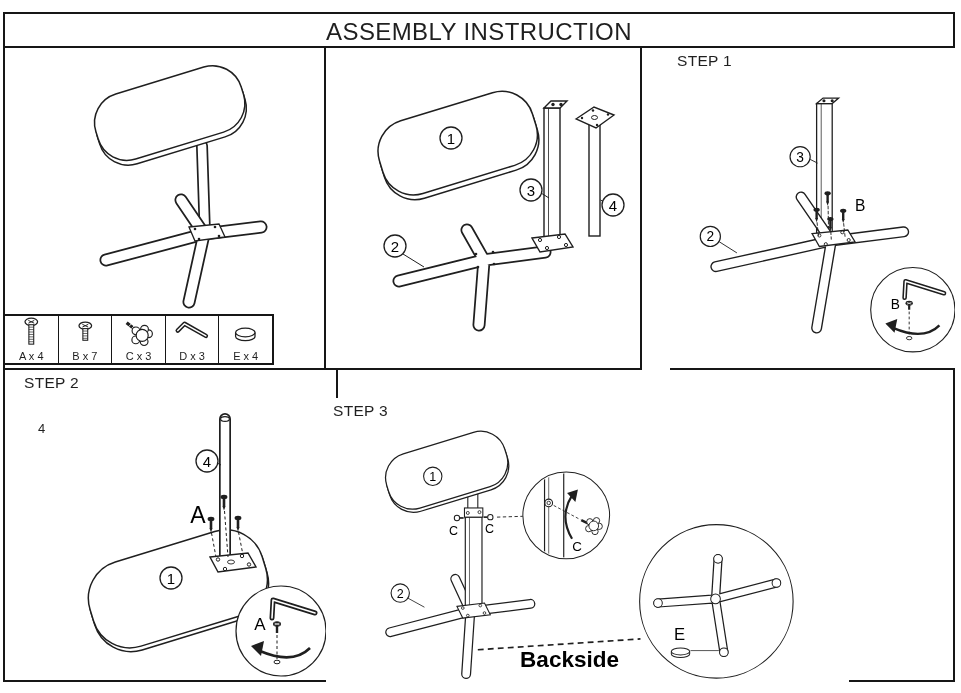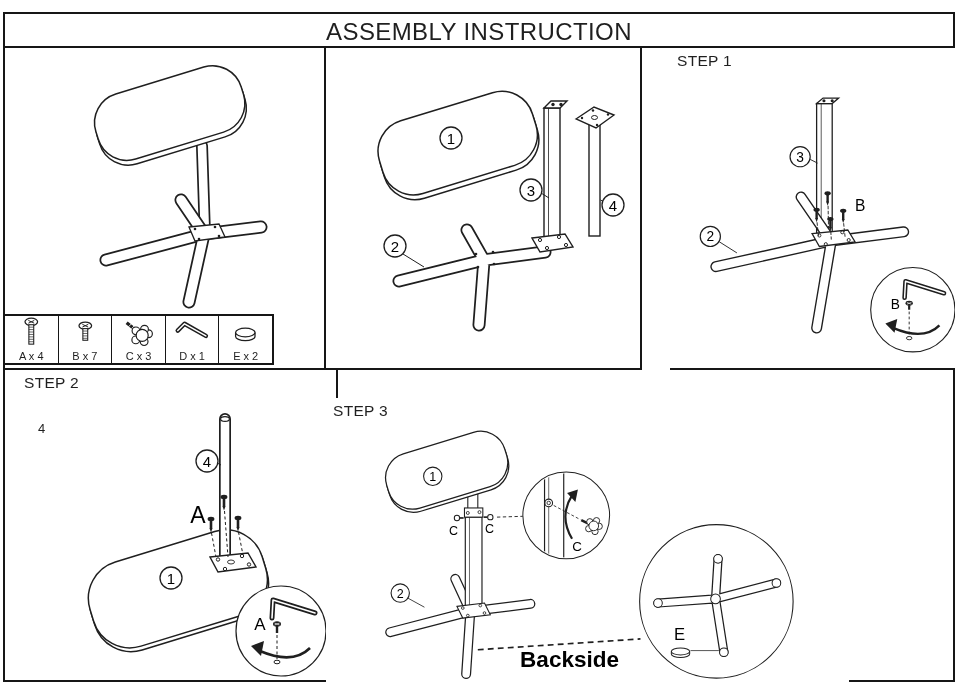--- a/index.html
+++ b/index.html
@@ -101,28 +101,28 @@
                 <circle cx="30" cy="20" r="6.2"></circle>
             </g>
           </svg>
           <div class="hw-label">C x 3</div>
         </div>
         <div class="hw-cell">
           <svg class="hw-icon" viewBox="0 0 52 34">
             <path d="M11,15 L18,8 L40,20.5" stroke="#1f1f1f" stroke-width="4.6" fill="none" stroke-linecap="round" stroke-linejoin="round"></path>
             <path d="M11,15 L18,8 L40,20.5" stroke="#fff" stroke-width="1.5" fill="none" stroke-linecap="round" stroke-linejoin="round"></path>
           </svg>
-          <div class="hw-label">D x 1</div>
+          <div class="hw-label">D x 3</div>
         </div>
         <div class="hw-cell">
           <svg class="hw-icon" viewBox="0 0 52 34">
             <path d="M16,17 l0,4 a10,4.4 0 0 0 20,0 l0,-4" fill="#fff" stroke="#1f1f1f" stroke-width="1.3"></path>
             <ellipse cx="26" cy="17" rx="10" ry="4.4" fill="#fff" stroke="#1f1f1f" stroke-width="1.3"></ellipse>
           </svg>
-          <div class="hw-label">E x 2</div>
+          <div class="hw-label">E x 4</div>
         </div>
       </div>
     </div>
 
     <div class="panel" id="p-parts">
       <svg class="fill-svg" viewBox="0 0 314 320">
 
         <g>
           <path d="M158,212 L141,182 M158,212 L219,204 M158,212 L73,233 M158,212 L153,277" stroke="#1f1f1f" stroke-width="13" stroke-linecap="round" fill="none"></path>
           <path d="M158,212 L141,182 M158,212 L219,204 M158,212 L73,233 M158,212 L153,277" stroke="#fff" stroke-width="9.5" stroke-linecap="round" fill="none"></path>

